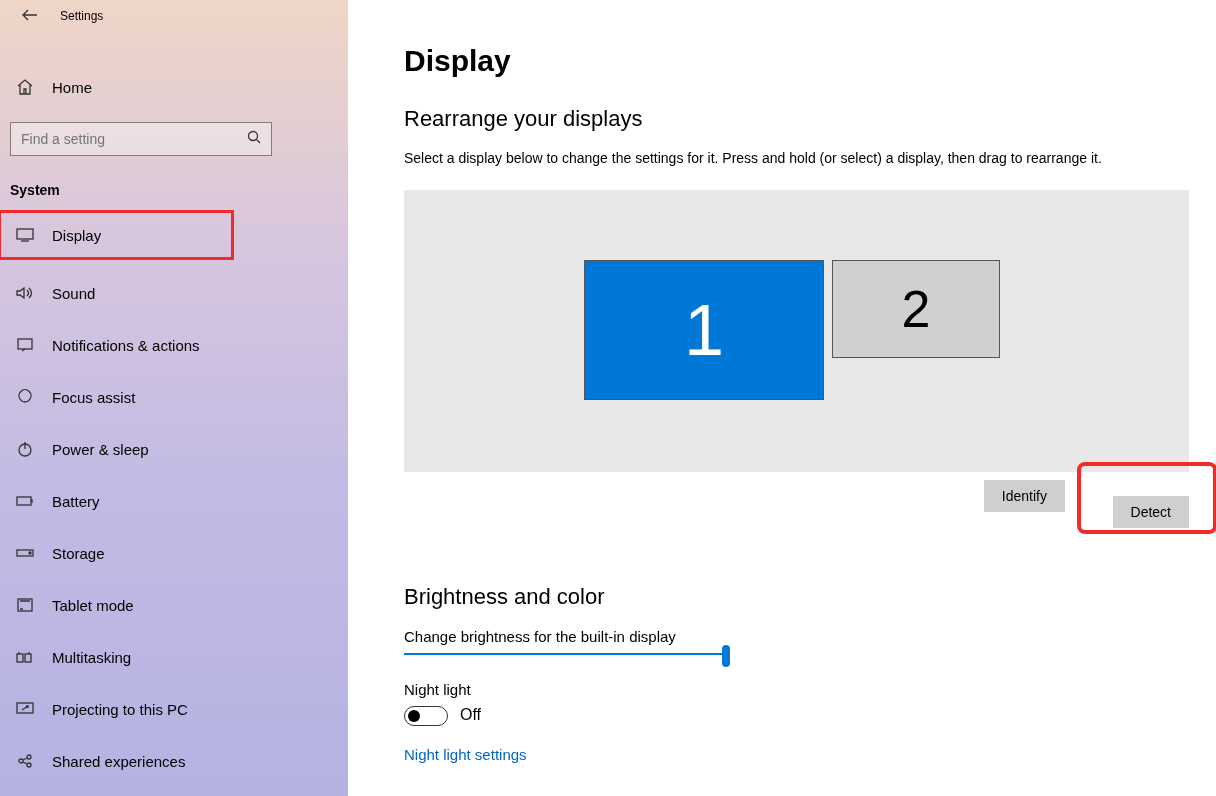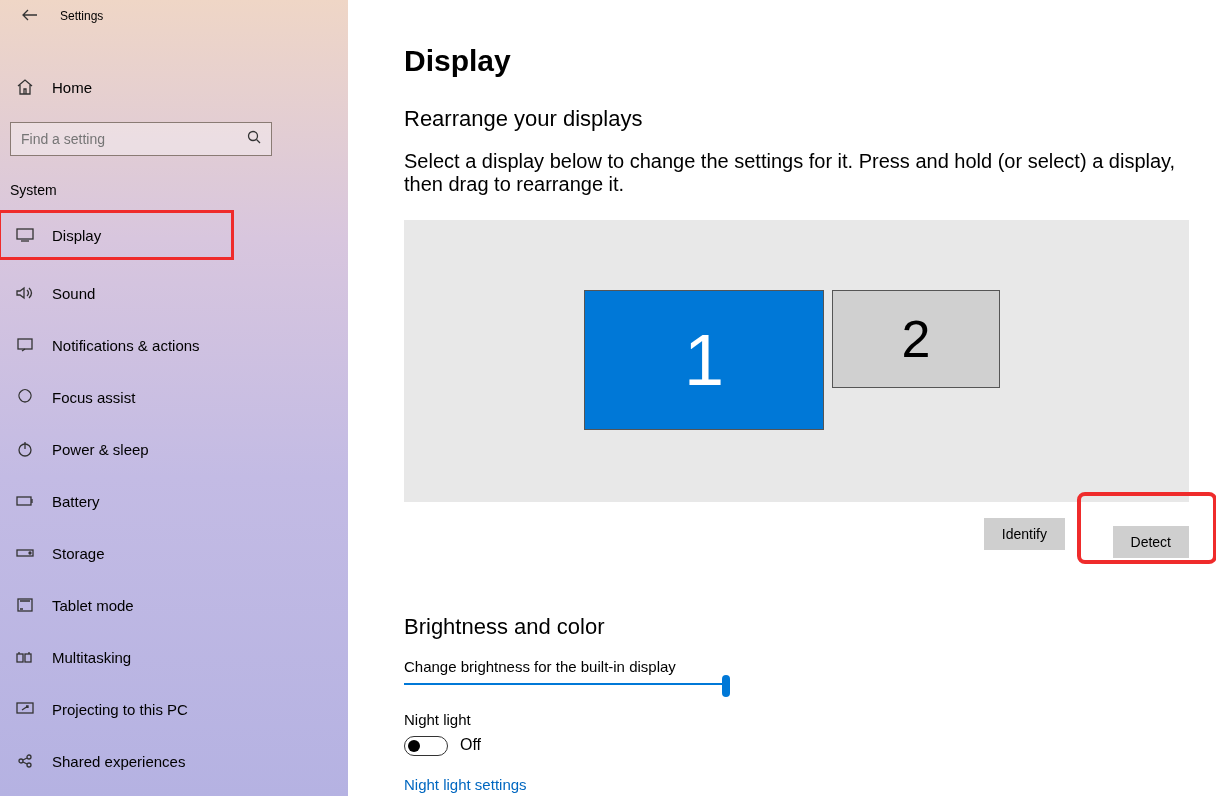--- a/index.html
+++ b/index.html
@@ -9,38 +9,38 @@
   .sidebar { width: 348px; height: 100%; background: linear-gradient(180deg, #efd6c6 0%, #d8c6de 30%, #c3bbe4 60%, #b5b2e2 100%); padding-top: 0; }
   .sidebar-top { display:flex; align-items:center; gap: 22px; padding: 8px 0 8px 22px; }
   .back-arrow { font-size: 14px; cursor: pointer; }
   .app-title { font-size: 12px; }
   .home-row { display:flex; align-items:center; gap: 18px; padding: 18px 0 18px 16px; margin-top: 28px; cursor:pointer;text-align:center; }
   .home-row .icon { width:18px; height:18px; }
   .home-row span.label { font-size: 15px; }
   .search-wrap { margin: 8px 16px 0 10px; }
   .search-box { width: 262px; height: 34px; border:1px solid #8a7b74; background: rgba(255,255,255,0.35); display:flex; align-items:center; justify-content: space-between; padding: 0 10px; }
   .search-box input { border:none; background:transparent; outline:none; font-size:14px; width:260px; color:#555; }
-  .category-hdr { font-weight:400; font-size:14px; padding: 26px 0 14px 10px; }
+  .category-hdr { font-weight:700; font-size:14px; padding: 26px 0 14px 10px; }
   .nav-item { display:flex; align-items:center; gap: 18px; padding: 8px 0 8px 16px; cursor:pointer; font-size:15px; position: relative; }
   .nav-item .icon { width:18px; height:18px; display:flex; align-items:center; justify-content:center; }
   .nav-item.highlighted { outline: 3px solid #ef2b2b; outline-offset: -1px; width: 232px; padding-top:14px; padding-bottom:14px; }
   .nav-item + .nav-item { margin-top: 18px; }
   
   
   .content { flex:1; padding: 44px 24px 0 56px; overflow:hidden; }
   h1.page-title { font-weight:600; font-size:30px; margin-bottom: 28px; }
   h2.section { font-weight:400; font-size:22px; margin-bottom: 18px; }
-  .hint { font-size: 20px; margin-bottom: 24px; }
+  .hint { font-size: 14px; margin-bottom: 24px; }
   .display-area { background:#e8e8e8; height: 282px; width: 785px; position:relative; margin-bottom: 8px; }
   .monitor { position:absolute; border:1px solid #555; cursor: grab; }
   .monitor.primary { left:180px; top:70px; width:240px; height:140px; background:#0078d7; color:#fff; display:flex; align-items:center; justify-content:center; font-size:72px; font-weight:300; }
   .monitor.secondary { left:428px; top:70px; width:168px; height:98px; background:#d0d0d0; color:#000; display:flex; align-items:center; justify-content:center; font-size:52px; font-weight:300; }
   .btn { background:#cfcfcf; border:none; padding: 8px 18px; font-size:14px; cursor:pointer; }
   .action-row-outer { position:relative; width:785px; height:50px; }
-  .action-row-outer .btn-identify { position:absolute; right:124px; top:8px; }
+  .action-row-outer .btn-identify { position:absolute; right:124px; top:0; }
   .action-row-outer .detect-frame { position:absolute; right:-28px; top:-18px; border:4px solid #ef2b2b; border-radius:8px; width:140px; height:72px; display:flex; align-items:center; justify-content:center; pointer-events:none;}
   .action-row-outer .btn-detect { position:absolute; right:0; top:16px; }
 
   h2.sub { font-weight:400; font-size:22px; margin-top:54px; margin-bottom:18px; }
   .setting-label { font-size:15px; margin-bottom:8px; }
   .slider-track { width: 320px; height: 2px; background:#0078d7; position:relative; margin-bottom:26px; }
   .slider-thumb { position:absolute; right:-6px; top:-8px; width:8px; height:22px; background:#0078d7; border-radius:4px; cursor:pointer; }
   .toggle { display:flex; gap:12px; margin-bottom:20px; }
   .toggle-sw { width:44px; height:20px; border:1px solid #333; border-radius:10px; position:relative; cursor:pointer; background:#fff; }
   .toggle-sw::after { content:""; position:absolute; left:3px; top:3px; width:12px; height:12px; background:#000; border-radius:50%; }

